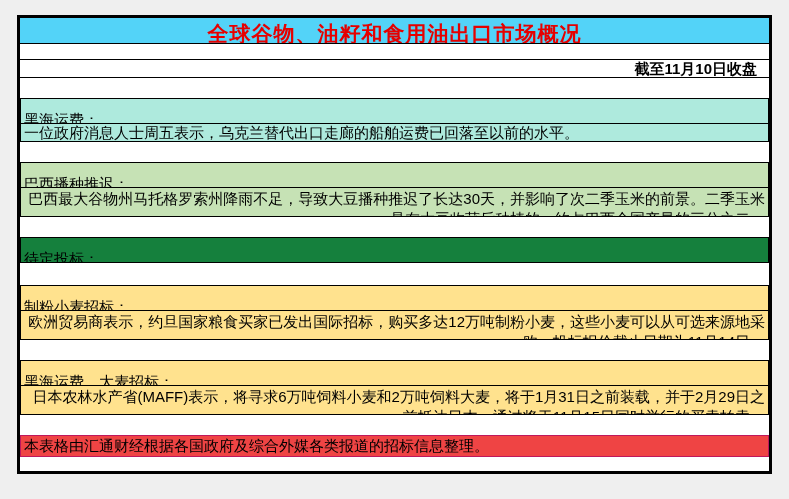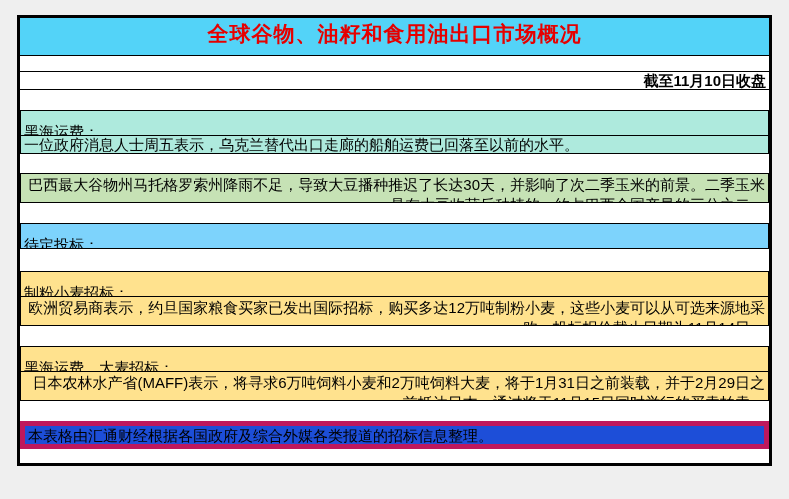--- a/index.html
+++ b/index.html
@@ -18,38 +18,38 @@
     border:3px solid #000000;
   }
   .row{
     box-sizing:border-box;
     width:100%;
     font-size:15px;
     color:#000;
     overflow:hidden;
   }
   .title-row{
-    height:38px;
+    height:26px;
     line-height:32px;
     background:#53d3f8;
     border-bottom:1px solid #000;
     text-align:center;
     font-family:"Liberation Serif","DejaVu Serif",serif;
     font-weight:bold;
     font-size:21px;
     color:#e60000;
     letter-spacing:1px;
   }
   .asof-row{
     height:19px;
     line-height:17px;
     border-top:1px solid #000;
     border-bottom:1px solid #000;
     text-align:right;
-    padding-right:3px;
+    padding-right:12px;
     font-weight:bold;
   }
   .gap{background:#ffffff;}
   .g15{height:15px;} .g20{height:20px;} .g22{height:22px;} .g14{height:14px;}
   .hdr{
     height:19px;
     line-height:17px;
     border:1px solid #000;
     padding:12px 3px;
   }
@@ -62,49 +62,50 @@
   }
   .body2{
     height:30px;
     line-height:20px;
     border:1px solid #000;
     margin-top:-1px;
     padding:1px 3px 0 3px;
     text-align:right;
   }
   .footer-row{
-    height:28px;
+    height:22px;
     line-height:20px;
-    background:#1d4ed8;
-    border:5px solid #be185d;
+    background:#ef4444;
+    border:1px solid #be185d;
     padding:0 3px;
   }
   .teal{background:#aeeadd;}
   .green{background:#c6e2b5;}
-  .blue{background:#7dd3fc;}
+  .blue{background:#15803d;}
   .yellow{background:#ffe28e;}
 </style>
 </head>
 <body>
 
 <div class="sheet">
 
   <div class="row title-row">全球谷物、油籽和食用油出口市场概况</div>
 
   <div class="row gap g15"></div>
 
   <div class="row asof-row">截至11月10日收盘</div>
 
   <div class="row gap g20"></div>
 
   <div class="row hdr teal">黑海运费：</div>
   <div class="row body1 teal">一位政府消息人士周五表示，乌克兰替代出口走廊的船舶运费已回落至以前的水平。</div>
 
   <div class="row gap g20"></div>
 
+  <div class="row hdr green">巴西播种推迟：</div>
   <div class="row body2 green">巴西最大谷物州马托格罗索州降雨不足，导致大豆播种推迟了长达30天，并影响了次二季玉米的前景。二季玉米是在大豆收获后种植的，约占巴西全国产量的三分之二。</div>
 
   <div class="row gap g20"></div>
 
   <div class="row hdr blue">待定投标：</div>
 
   <div class="row gap g22"></div>
 
   <div class="row hdr yellow">制粉小麦招标：</div>
   <div class="row body2 yellow">欧洲贸易商表示，约旦国家粮食买家已发出国际招标，购买多达12万吨制粉小麦，这些小麦可以从可选来源地采购。投标报价截止日期为11月14日。</div>

